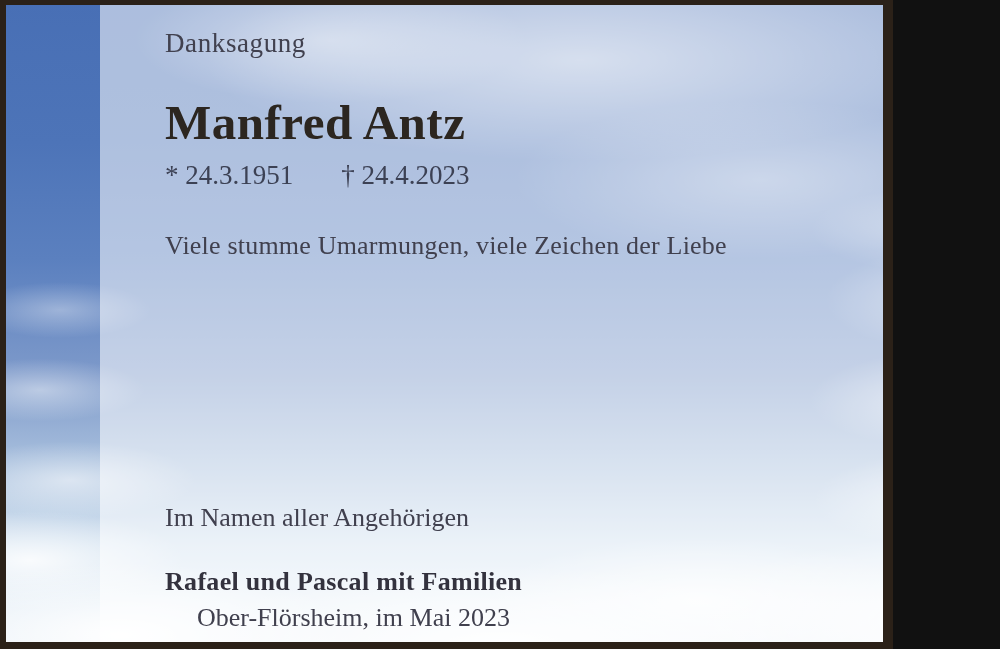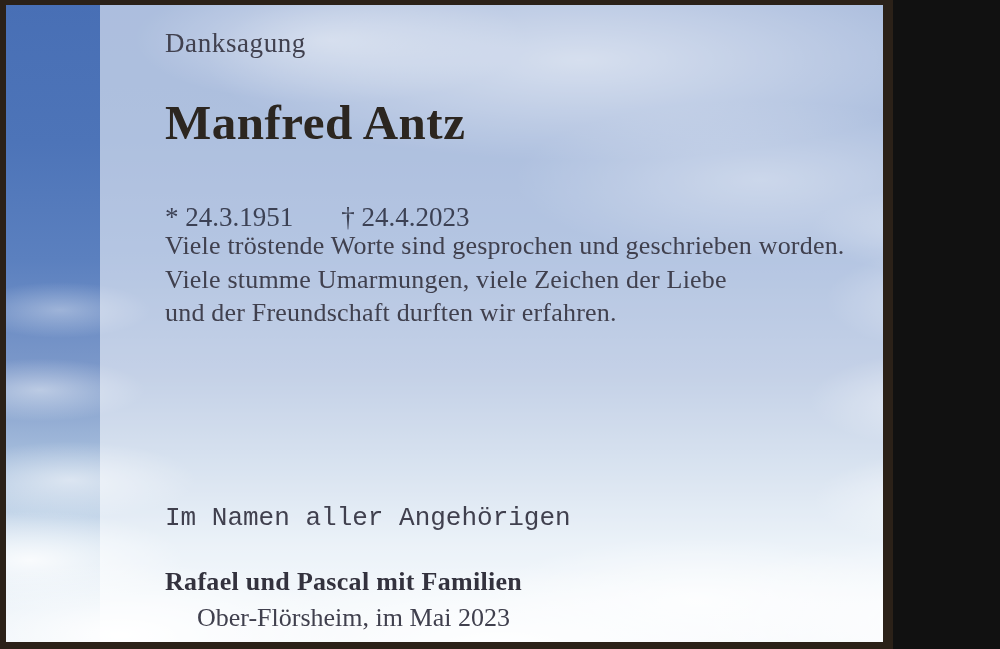--- a/index.html
+++ b/index.html
@@ -77,31 +77,30 @@
     top: 94px;
     font-size: 49px;
     font-weight: bold;
     letter-spacing: 0.5px;
     color: #2c2620;
   }
   .dates {
     top: 160px;
     font-size: 27px;
     color: #3c4154;
-    margin-top: 42px;
   }
   .dates .death { margin-left: 48px; }
   .para {
     font-size: 26px;
     line-height: 33.5px;
     letter-spacing: 0.2px;
   }
   .para1 { top: 229px; }
   .para2 { top: 402px; }
-  .closing { top: 503px; font-size: 26px; font-family: Liberation Mono, monospace; }
+  .closing { top: 503px; font-size: 26px; }
   .family {
     top: 567px;
     font-size: 26px;
     font-weight: bold;
     color: #33323e;
     letter-spacing: 0.3px;
   }
   .place-date { top: 603px; font-size: 26px; margin-left: 32px; }
 </style>
 </head>
@@ -114,23 +113,21 @@
   <div class="content">
     <div class="type-label">Danksagung</div>
 
     <div class="name">Manfred Antz</div>
 
     <div class="dates">
       <span class="birth">* 24.3.1951</span><span class="death">† 24.4.2023</span>
     </div>
 
     <div class="para para1">
-      <div>Viele tröstende Worte sind gesprochen und geschrieben worden.</div>
       <div>Viele stumme Umarmungen, viele Zeichen der Liebe</div>
-      <div>und der Freundschaft durften wir erfahren.</div>
     </div>
 
     <div class="para para2">
     </div>
 
     <div class="closing">Im Namen aller Angehörigen</div>
 
     <div class="family">Rafael und Pascal mit Familien</div>
 
     <div class="place-date">Ober-Flörsheim, im Mai 2023</div>

